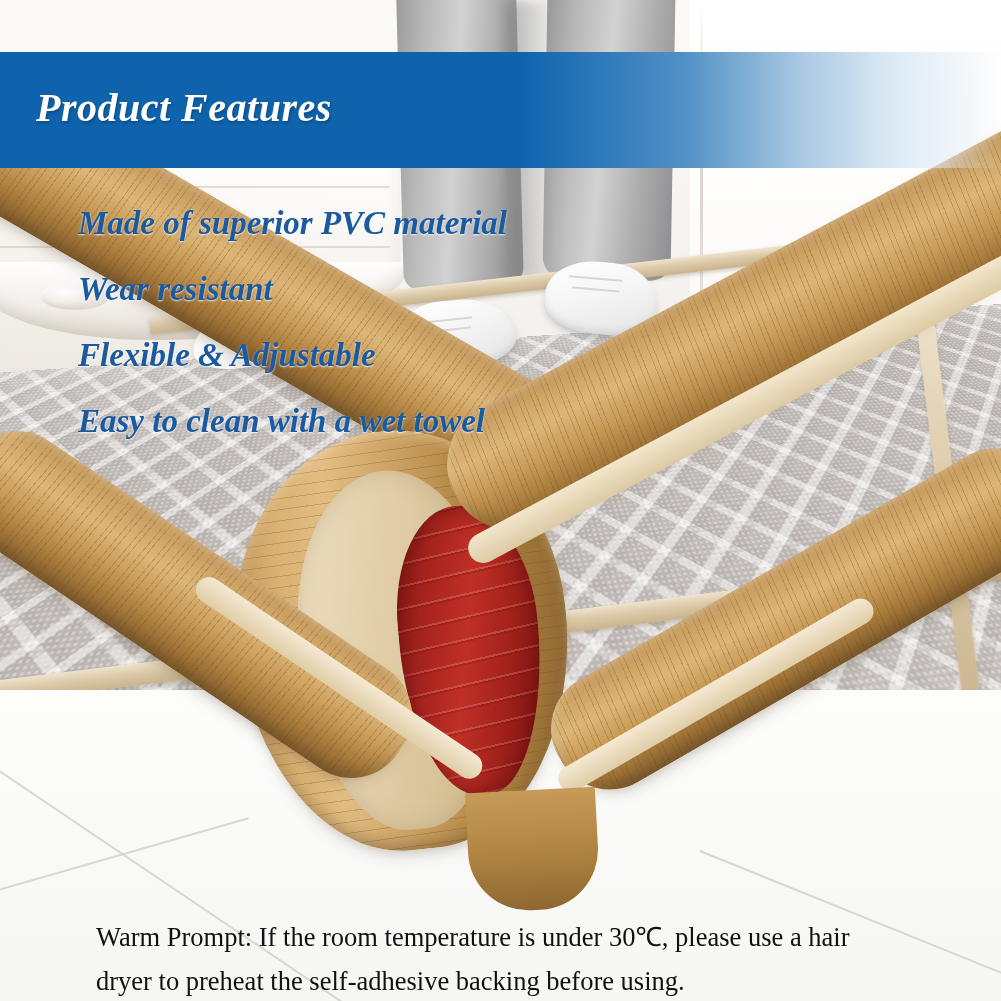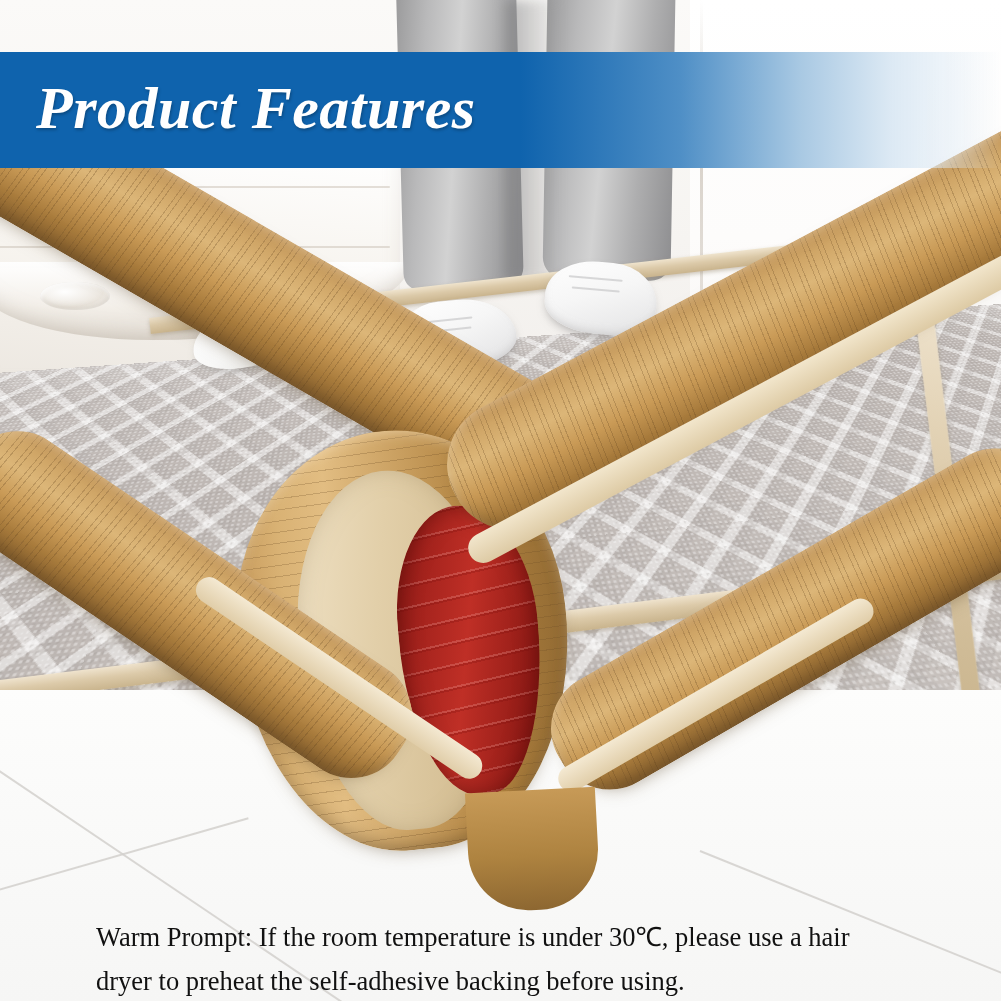--- a/index.html
+++ b/index.html
@@ -279,21 +279,21 @@
     position: absolute; left: 0; top: 52px; width: 1001px; height: 116px;
     background: linear-gradient(90deg,
       #0f63ad 0%, #0f63ad 52%, #4f8fc6 68%,
       #a9c9e3 80%, #dce9f4 89%, rgba(255,255,255,0) 100%);
   }
   .banner-title {
     position: absolute; left: 36px; top: 50px;
     font-family: "Liberation Serif", serif;
     font-style: italic;
     font-weight: bold;
-    font-size: 60px;
+    font-size: 40px;
     line-height: 116px;
     color: #ffffff;
     letter-spacing: .5px;
     text-shadow: 1px 2px 3px rgba(0,0,0,.25);
     white-space: nowrap;
   }
 
   
   .features {
     position: absolute; left: 78px; top: 190px; width: 700px;
@@ -384,19 +384,25 @@
       <div class="wood v-right"></div>
       <div class="v-cream-left"></div>
       <div class="v-cream-right"></div>
       <div class="v-tip"></div>
     </div>
   </div>
 
   <div class="banner"></div>
   <div class="banner-title">Product Features</div>
 
+  <div class="features">
+    <div class="feature-item">Made of superior PVC material</div>
+    <div class="feature-item">Wear resistant</div>
+    <div class="feature-item">Flexible &amp; Adjustable</div>
+    <div class="feature-item">Easy to clean with a wet towel</div>
+  </div>
 
   <div class="warning">
     <span>Warm Prompt: If the room temperature is under 30℃, please use a hair</span>
     <span>dryer to preheat the self-adhesive backing before using.</span>
   </div>
 
 </div>
 
 </body></html>

